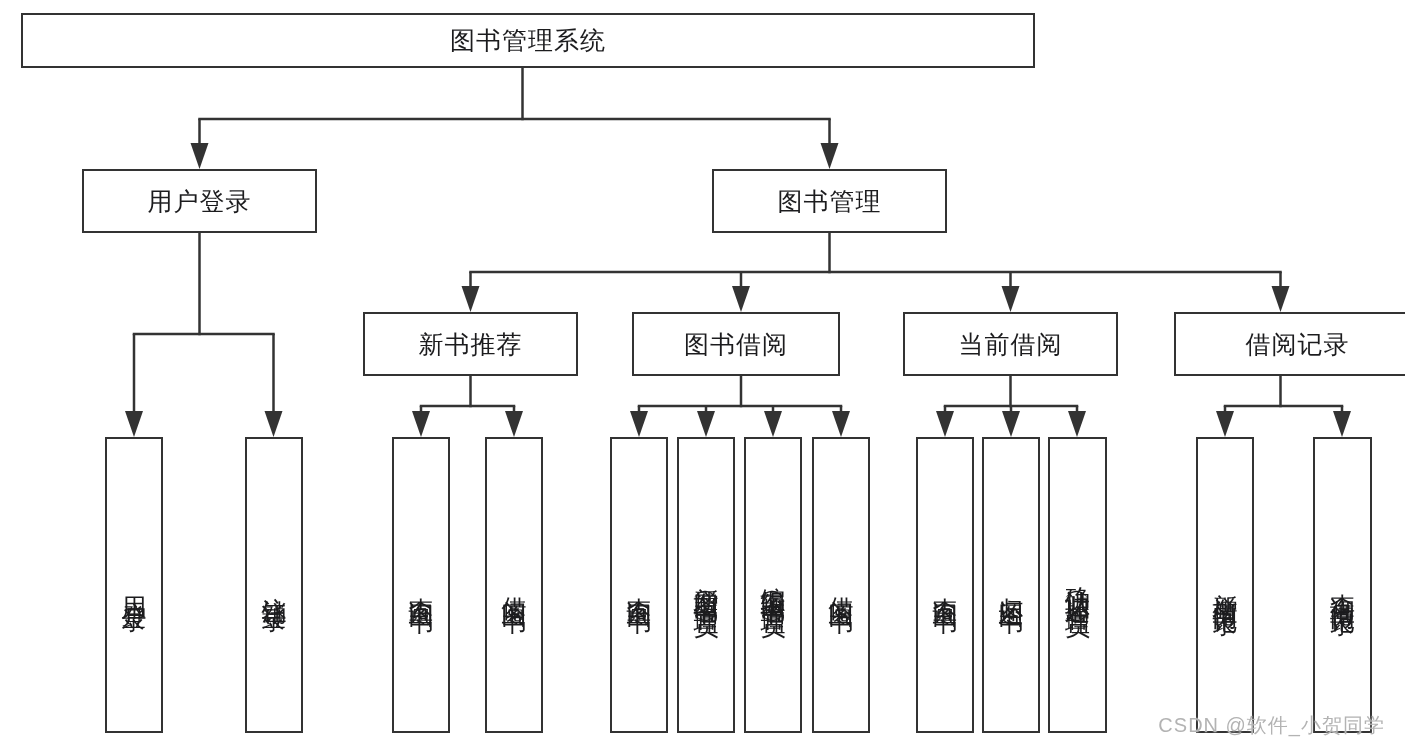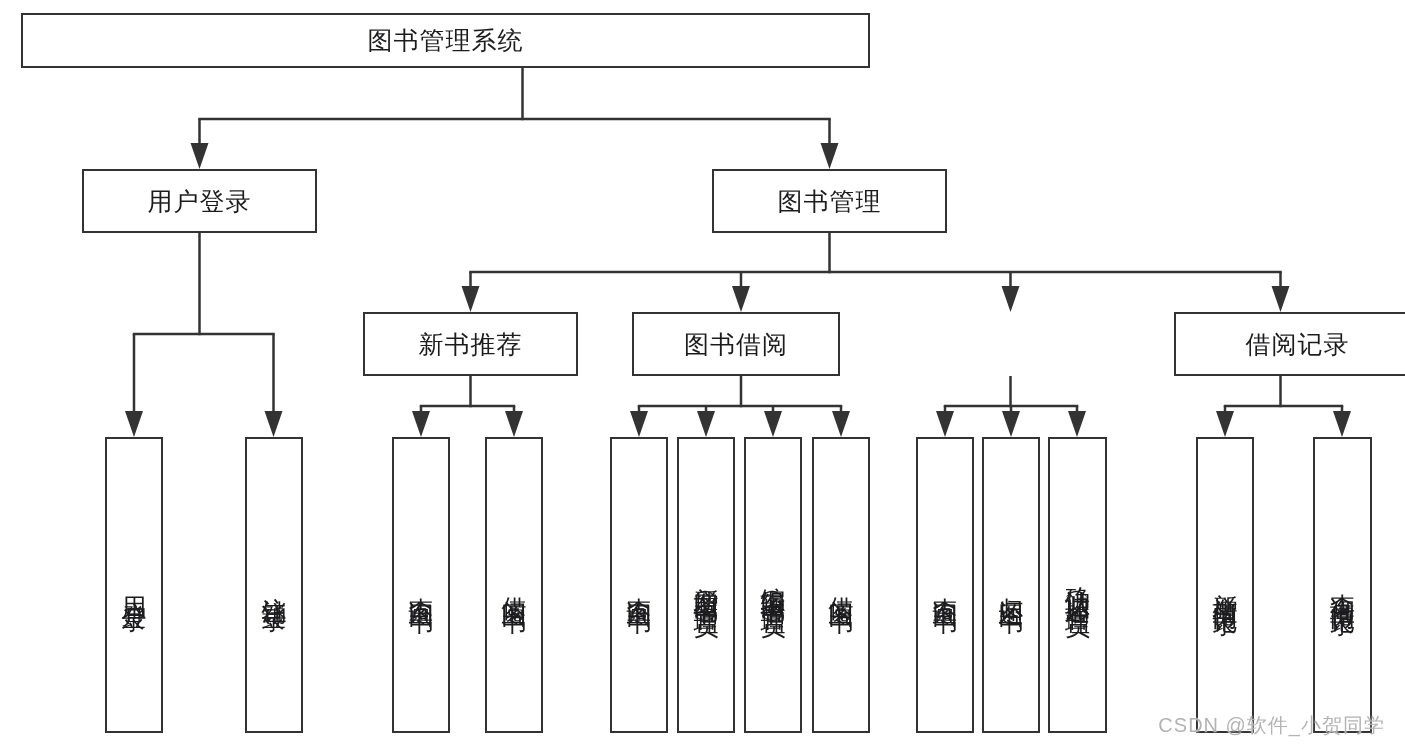--- a/index.html
+++ b/index.html
@@ -79,36 +79,39 @@
       <line x1="1077" y1="406" x2="1077" y2="417" stroke="#333333" stroke-width="2.5"></line>
       <polygon points="1068,411 1086,411 1077,437" fill="#333333"></polygon>
       <line x1="1280.5" y1="376" x2="1280.5" y2="407.25" stroke="#333333" stroke-width="2.5"></line>
       <line x1="1223.75" y1="406" x2="1343.25" y2="406" stroke="#333333" stroke-width="2.5"></line>
       <line x1="1225" y1="406" x2="1225" y2="417" stroke="#333333" stroke-width="2.5"></line>
       <polygon points="1216,411 1234,411 1225,437" fill="#333333"></polygon>
       <line x1="1342" y1="406" x2="1342" y2="417" stroke="#333333" stroke-width="2.5"></line>
       <polygon points="1333,411 1351,411 1342,437" fill="#333333"></polygon>
     </svg>
 
-  <div class="node h" style="left:21px;top:13px;width:849px;height:55px">
+  <div class="node h" style="left:21px;top:13px;width:1014px;height:55px">
     <span class="lbl">图书管理系统</span>
   </div>
 
   <div class="node h" style="left:82px;top:169px;width:235px;height:64px">
     <span class="lbl">用户登录</span>
   </div>
   <div class="node h" style="left:712px;top:169px;width:235px;height:64px">
     <span class="lbl">图书管理</span>
   </div>
 
   <div class="node h" style="left:363px;top:312px;width:215px;height:64px">
     <span class="lbl">新书推荐</span>
   </div>
   <div class="node h" style="left:632px;top:312px;width:208px;height:64px">
     <span class="lbl">图书借阅</span>
+  </div>
+  <div class="node h" style="left:903px;top:312px;width:215px;height:64px">
+    <span class="lbl">当前借阅</span>
   </div>
   <div class="node h" style="left:1174px;top:312px;width:247px;height:64px">
     <span class="lbl">借阅记录</span>
   </div>
 
   <div class="node v" style="left:105px;top:437px;width:58px;height:296px">
     <span class="lbl">用户登录</span>
   </div>
   <div class="node v" style="left:245px;top:437px;width:58px;height:296px">
     <span class="lbl">注销登录</span>

